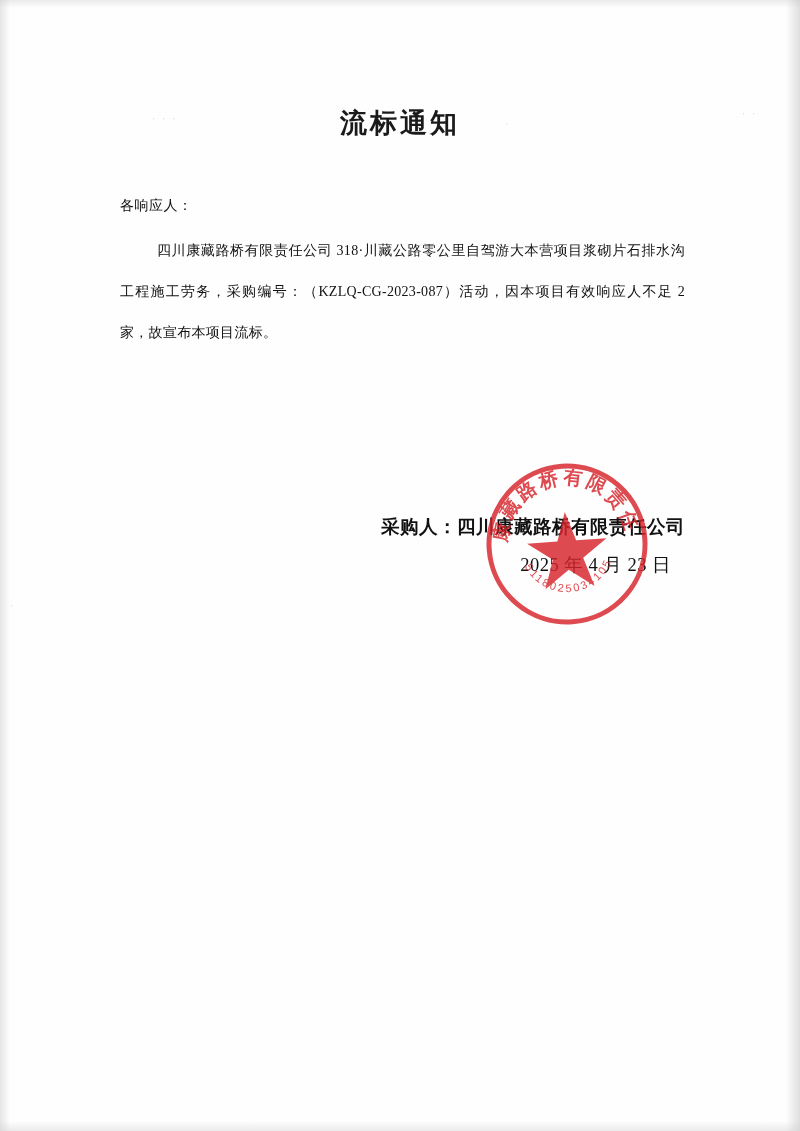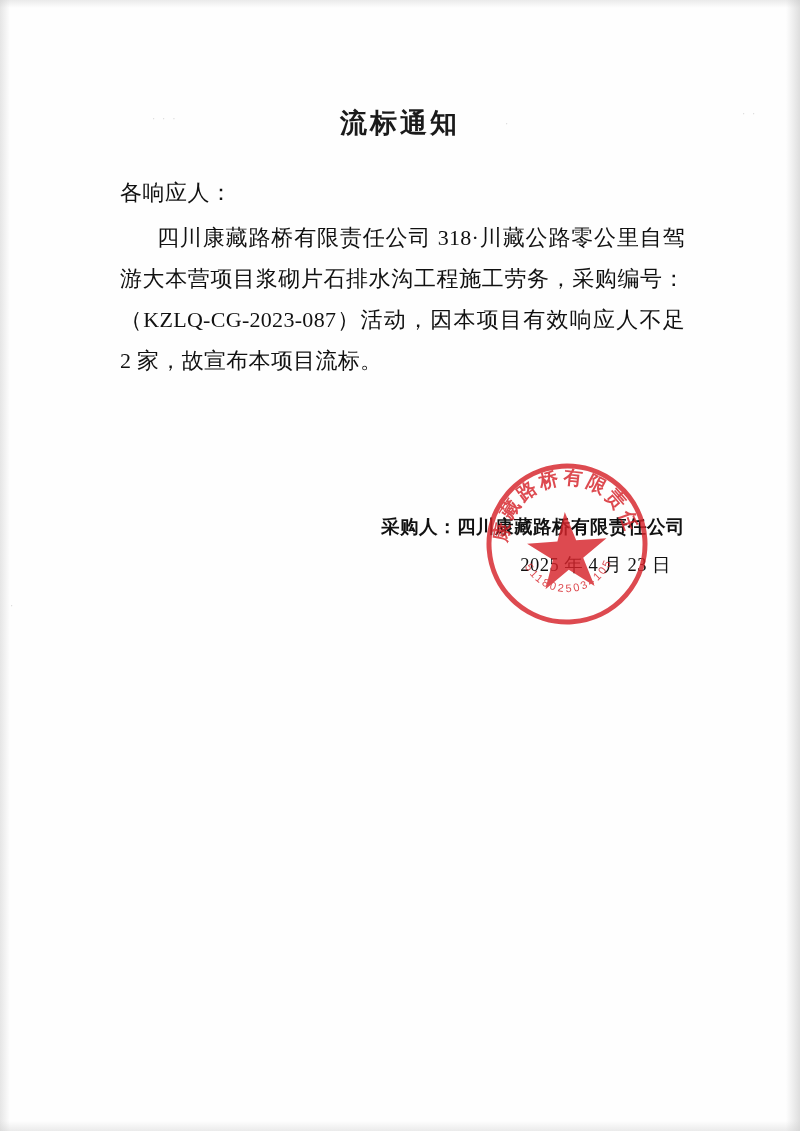--- a/index.html
+++ b/index.html
@@ -56,25 +56,25 @@
     text-align: center;
     font-family: "Liberation Serif", "DejaVu Serif", serif;
     font-size: 27px;
     font-weight: bold;
     letter-spacing: 3px;
     color: #1a1a1a;
   }
 
   .content {
     position: absolute;
-    top: 172px;
+    top: 185px;
     left: 120px;
     width: 565px;
     color: #111111;
-    font-size: 22px;
+    font-size: 14px;
     line-height: 41px;
   }
   .salutation {
     margin: 0 0 4px 0;
     letter-spacing: 0.5px;
   }
   .body-para {
     margin: 0;
     text-align: justify;
     text-align-last: left;

